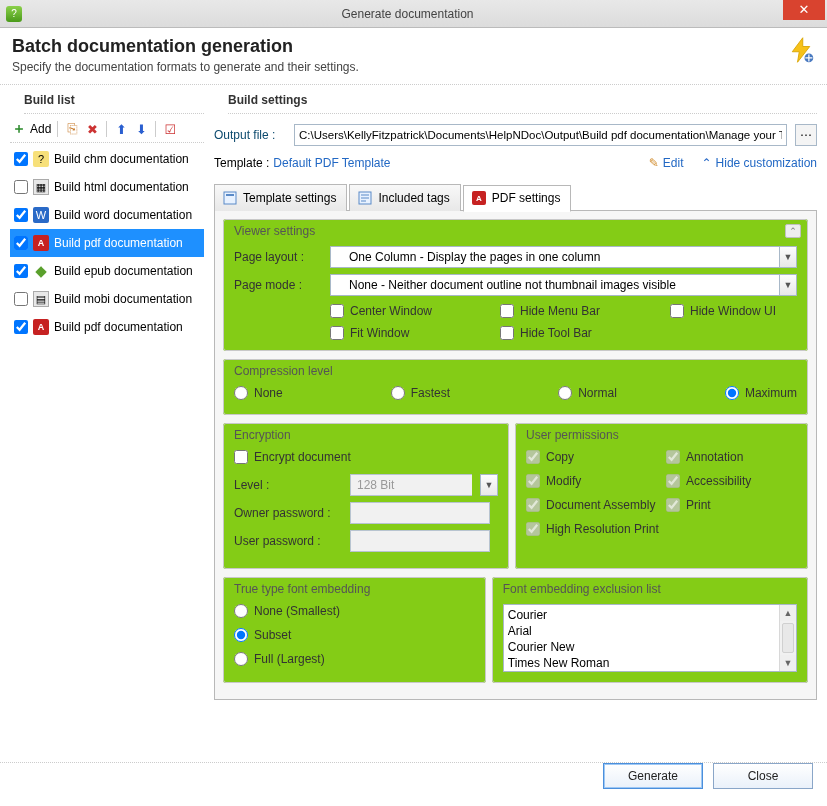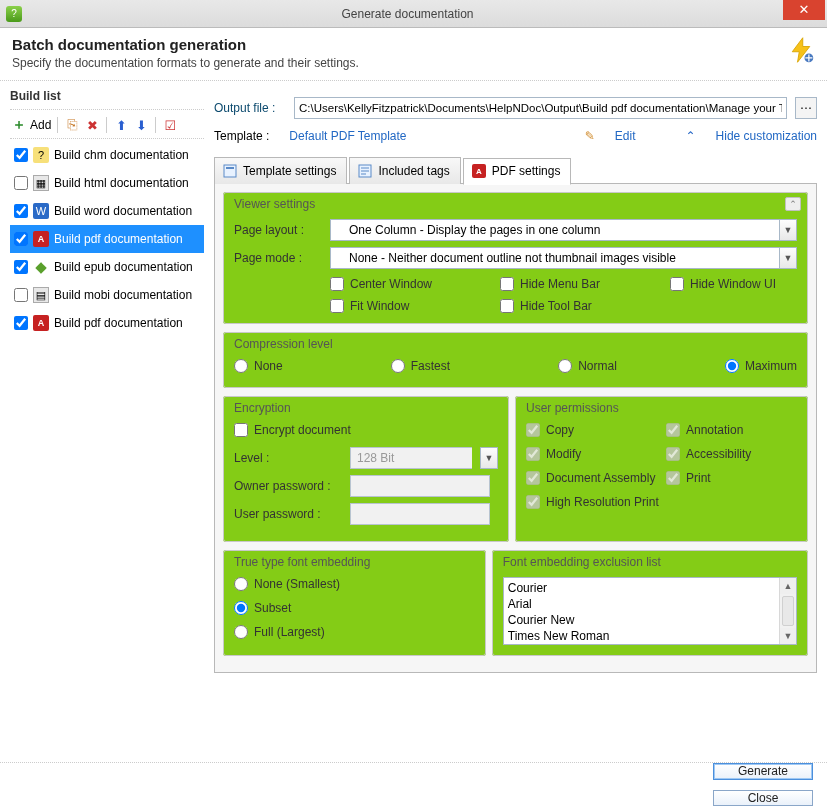--- a/index.html
+++ b/index.html
@@ -5,29 +5,29 @@
   * { box-sizing: border-box; font-family: "Segoe UI", Tahoma, sans-serif; font-size: 12px; }
   body { margin: 0; background: #fff; width: 827px; height: 806px; overflow: hidden; position: relative; }
 
   .titlebar { height: 28px; background: linear-gradient(#e8e8e8,#dcdcdc); display: flex; align-items: center; padding-left: 6px; border-bottom: 1px solid #bbb; }
   .titlebar .app-icon { width: 16px; height: 16px; background: linear-gradient(#8bd04a,#4a9a1a); border-radius: 3px; margin-right: 10px; display: flex; align-items: center; justify-content: center; color: #fff; font-size: 10px; }
   .titlebar .title { flex: 1; text-align: center; color: #444; }
   .titlebar .close-btn { width: 42px; height: 20px; background: #d9432f; color:#fff; display:flex; align-items:center; justify-content:center; font-size:13px; margin-right:2px; margin-top:-8px; }
 
   .header-strip { padding: 8px 12px 10px 12px; border-bottom: 1px dotted #ccc; display:flex; }
   .header-strip .txt { flex:1; }
-  .header-strip h3 { margin:0 0 3px 0; font-size:15px; font-weight:bold; color:#222; }
+  .header-strip h3 { margin:0 0 3px 0; font-size:18px; font-weight:bold; color:#222; }
   .header-strip p { margin:0; color:#444; }
   .header-strip .bolt { width:28px; height:28px; }
 
   .main-area { display:flex; padding: 6px 10px 0 10px; gap: 10px; }
   .left-col { width: 194px; flex:none; }
   .right-col { flex:1; min-width:0; }
 
-  .section-hdr { font-weight:bold; color:#333; margin: 2px 0 2px 0; border-bottom: 1px dotted #ccc; padding-bottom:6px; }
+  .section-hdr { font-weight:bold; color:#333; margin: 2px 0 2px 14px; border-bottom: 1px dotted #ccc; padding-bottom:6px; }
 
   .toolbar { display:flex; align-items:center; gap:4px; padding:4px 0 4px 2px; border-bottom: 1px dotted #ccc; margin-bottom:2px; }
   .toolbar .plus { color:#2a8a2a; font-weight:bold; font-size:14px; }
   .toolbar .sep { width:1px; height:16px; background:#ccc; margin:0 2px; }
   .tool-icn { width:16px; height:16px; display:flex; align-items:center; justify-content:center; font-size:13px; }
 
   .bl-item { display:flex; align-items:center; gap:5px; padding:6px 4px; cursor:default; }
   .bl-item.selected { background:#1e90ff; color:#fff; }
   input[type=checkbox] { width:14px; height:14px; margin:0; }
   .doc-icon { width:16px; height:16px; display:flex; align-items:center; justify-content:center; font-size:11px; }
@@ -37,21 +37,21 @@
   .pdf-i { background:#c62222; color:#fff; border-radius:2px; font-size:9px; font-weight:bold; }
   .epub-i { color:#5aa02c; font-size:15px; }
   .mobi-i { background:#e8e8e8; border:1px solid #aaa; }
 
   .field-row { display:flex; align-items:center; gap:8px; margin:10px 0; }
   .field-row label { min-width: 72px; color:#0c4a6e; }
   .outfile-input { flex:1; border:1px solid #a8b8c8; padding:3px 4px; height:22px; background:#fff; font-size:11.5px; }
   .dots-btn { width:22px; height:22px; border:1px solid #a8b8c8; background:#f4f4f4; display:flex; align-items:center; justify-content:center; }
 
   .link { color:#2268c4; }
-  .link-row { display:flex; align-items:flex-start; gap:20px; margin: 4px 0 14px 0; }
+  .link-row { display:flex; align-items:flex-start; gap:4px; margin: 4px 0 14px 0; }
 
   .tabs { display:flex; gap:2px; position:relative; z-index:2; }
   .tab { display:flex; align-items:center; gap:6px; padding:5px 10px 6px 8px; border:1px solid #b8b8b8; background:linear-gradient(#f8f8f8,#e8e8e8); border-bottom:none; cursor:default; }
   .tab.active { background:#fff; border-bottom:1px solid #fff; position:relative; top:1px; }
   .tab .ti { width:14px; height:14px; }
 
   .tab-panel { border:1px solid #b8b8b8; background:#f6f6f6; padding:8px; margin-top:-1px; }
 
   fieldset.group { border:1px solid #c8c8c8; border-radius:3px; background:#84cc16; margin:0 0 8px 0; padding:8px 10px 10px 10px; position:relative; }
   fieldset.group > .legend { position:absolute; top:4px; left:10px; font-size:12px; color:#555; background:transparent; }
@@ -82,21 +82,21 @@
   .perm-grid { display:grid; grid-template-columns: 140px 1fr; row-gap:10px; }
 
   .vlist { display:flex; flex-direction:column; gap:10px; margin-top:2px; }
 
   .listbox { border:1px solid #a8b8c8; background:#fff; height:68px; display:flex; }
   .listbox .items { flex:1; padding:2px 4px; line-height:16px; overflow:hidden; }
   .listbox .scroll { width:17px; background:#f1f1f1; display:flex; flex-direction:column; justify-content:space-between; border-left:1px solid #d8d8d8; }
   .scroll .sbtn { height:16px; display:flex; align-items:center; justify-content:center; font-size:9px; color:#666; background:#efefef; }
   .scroll .thumb { flex:1; margin:2px; background:#e8e8e8; border:1px solid #d0d0d0; border-radius:2px; }
 
-  .footer { position:absolute; bottom:0; left:0; right:0; height:44px; border-top:1px dotted #ccc; display:flex; align-items:flex-end; justify-content:flex-end; padding:0 14px; gap:10px; background:#fff;flex-direction:column; }
+  .footer { position:absolute; bottom:0; left:0; right:0; height:44px; border-top:1px dotted #ccc; display:flex; align-items:flex-start; justify-content:flex-end; padding:0 14px; gap:10px; background:#fff; }
   .btn { width:100px; height:26px; border:1px solid #8aa6c8; background:linear-gradient(#ffffff,#eaf1fa); display:flex; align-items:center; justify-content:center; color:#222; }
   .btn.default { border:1px solid #4b8fdc; box-shadow:0 0 0 1px #9ec8f4 inset; }
 </style>
 </head>
 <body>
 
 <div class="titlebar">
   <div class="app-icon">?</div>
   <div class="title">Generate documentation</div>
   <div class="close-btn">✕</div>
@@ -162,20 +162,21 @@
       <span>Build mobi documentation</span>
     </div>
     <div class="bl-item">
       <input type="checkbox" checked="" style="">
       <span class="doc-icon pdf-i">A</span>
       <span>Build pdf documentation</span>
     </div>
   </div>
 
   <div class="right-col">
+    <div class="section-hdr">Build settings</div>
 
     <div class="field-row">
       <label>Output file :</label>
       <input class="outfile-input" value="C:\Users\KellyFitzpatrick\Documents\HelpNDoc\Output\Build pdf documentation\Manage your Table of C" style="">
       <div class="dots-btn">⋯</div>
     </div>
 
     <div class="link-row">
       <label>Template :</label>
       <span class="link">Default PDF Template</span>

